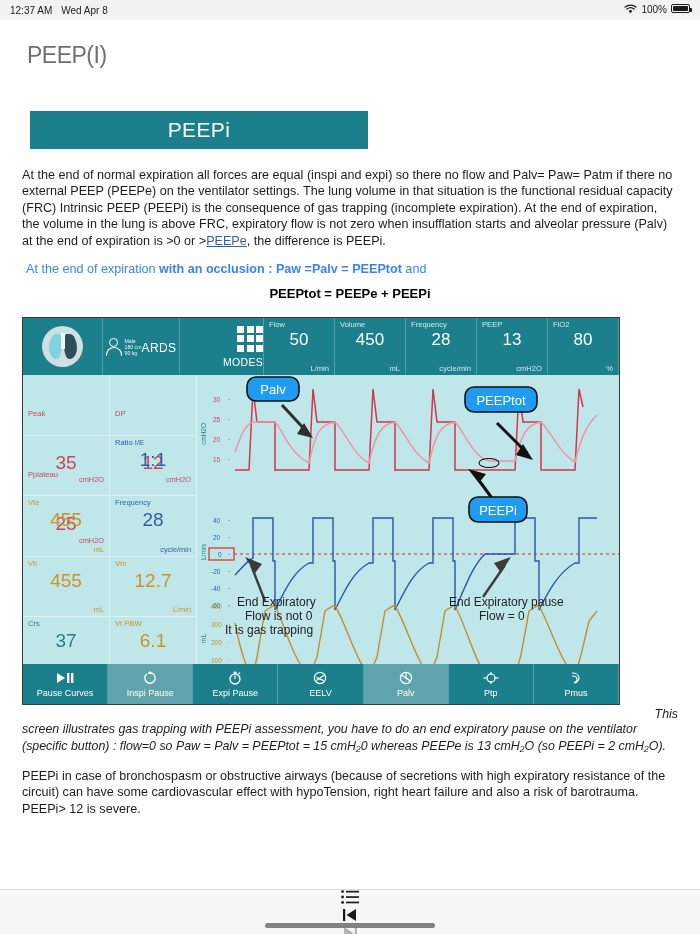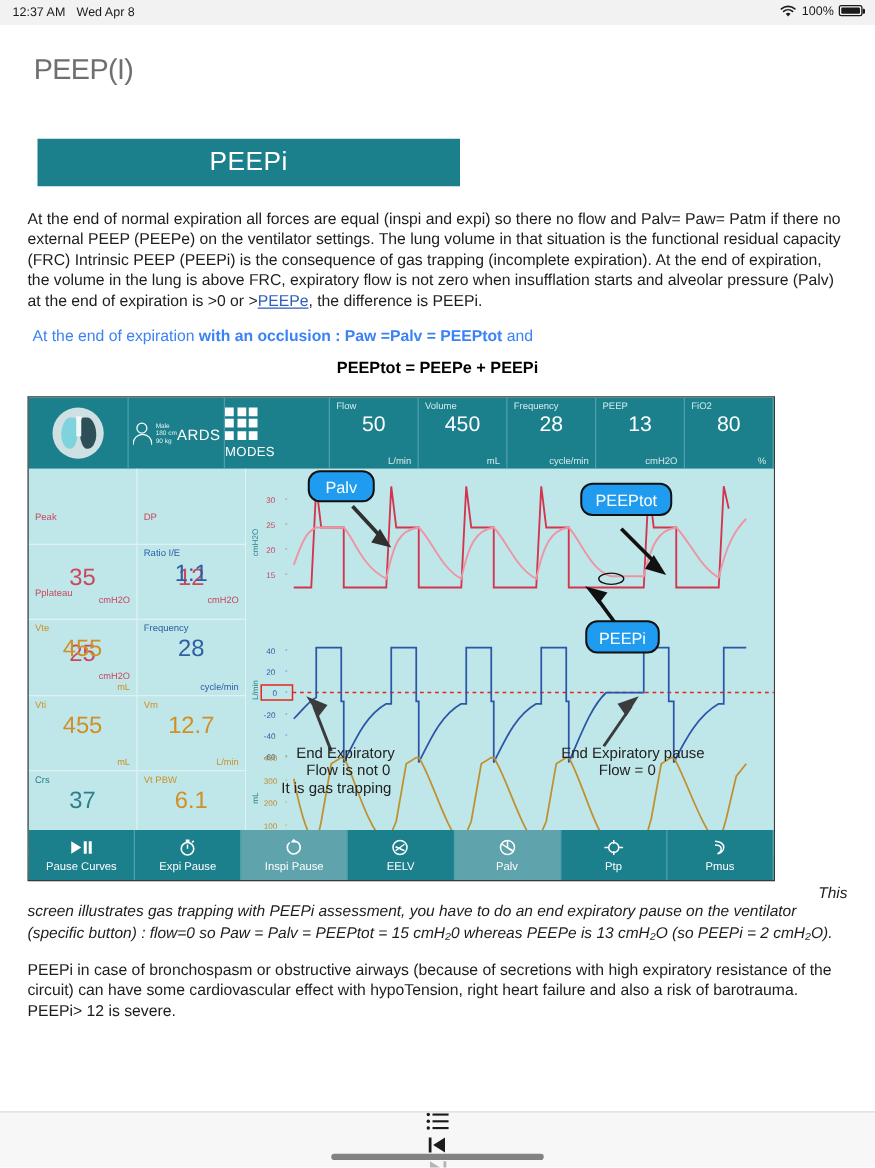--- a/index.html
+++ b/index.html
@@ -74,21 +74,21 @@
   .lung-l{background:#7fd3dd;border-radius:60% 20% 45% 55%/60% 35% 55% 45%;margin-right:1px;}
   .lung-r{background:#2d4f57;border-radius:20% 60% 55% 45%/35% 60% 45% 55%;margin-left:1px;}
   .trachea{position:absolute;left:50%;top:7px;transform:translateX(-50%);width:4px;height:16px;background:#f1f6f6;}
   .vt-patient{width:77px;display:flex;align-items:center;justify-content:center;}
   .pat-row{display:flex;align-items:center;gap:3px;}
   .pat-ico{width:16px;height:18px;position:relative;}
   .pat-ico .h{position:absolute;left:3px;top:0;width:9px;height:9px;border:1.4px solid #fff;border-radius:50%;box-sizing:border-box;}
   .pat-ico .b{position:absolute;left:0;top:9px;width:16px;height:9px;border:1.4px solid #fff;border-bottom:none;border-radius:9px 9px 0 0;box-sizing:border-box;}
   .pat-txt{font-size:5.2px;line-height:6px;color:#e9f4f5;}
   .pat-diag{font-size:12px;margin-top:2px;letter-spacing:0.4px;}
-  .vt-modes{width:84px;display:flex;flex-direction:column;align-items:flex-start;justify-content:center;gap:4px;}
+  .vt-modes{width:84px;display:flex;flex-direction:column;align-items:flex-end;justify-content:center;gap:4px;}
   .grid9{display:grid;grid-template-columns:repeat(3,7px);grid-template-rows:repeat(3,7px);gap:2.5px;}
   .grid9 i{background:#fff;display:block;}
   .modes-lbl{font-size:10.5px;letter-spacing:0.3px;}
   .vt-param{flex:1;padding:2px 5px 2px 5px;display:flex;flex-direction:column;}
   .vt-param .nm{font-size:7.6px;color:#d4eaec;text-align:left;}
   .vt-param .vl{font-size:17px;text-align:center;margin-top:1px;line-height:19px;}
   .vt-param .un{font-size:7.6px;color:#d4eaec;text-align:right;margin-top:auto;}
 
   .vent-body{display:flex;height:309px;}
   .left-panel{width:174px;display:flex;flex-wrap:wrap;background:#bfe7ea;}
@@ -437,39 +437,39 @@
       <div class="tb-btn">
         <span class="tb-ico">
           <svg width="18" height="12" viewBox="0 0 18 12">
               <polygon points="1,1 9,6 1,11" fill="#fff"></polygon>
               <rect x="11" y="1" width="2.4" height="10" fill="#fff"></rect>
               <rect x="15" y="1" width="2.4" height="10" fill="#fff"></rect>
             </svg>
         </span>
         <span class="tb-lbl">Pause Curves</span>
       </div>
+      <div class="tb-btn lit">
+        <span class="tb-ico">
+          <svg width="14" height="14" viewBox="0 0 14 14">
+              <path d="M7 1.8a5.2 5.2 0 1 1-3.3 1.2" stroke="#fff" stroke-width="1.3" fill="none"></path>
+              <polygon points="7,0 9.6,3 4.4,3" fill="#fff"></polygon>
+            </svg>
+        </span>
+        <span class="tb-lbl">Inspi Pause</span>
+      </div>
       <div class="tb-btn">
         <span class="tb-ico">
           <svg width="14" height="14" viewBox="0 0 14 14">
               <circle cx="7" cy="8" r="5" stroke="#fff" stroke-width="1.3" fill="none"></circle>
               <rect x="5.6" y="0.6" width="3" height="2" fill="#fff"></rect>
               <line x1="10.6" y1="3" x2="12" y2="1.6" stroke="#fff" stroke-width="1.3"></line>
               <line x1="7" y1="8" x2="7" y2="4.6" stroke="#fff" stroke-width="1.2"></line>
             </svg>
         </span>
         <span class="tb-lbl">Expi Pause</span>
-      </div>
-      <div class="tb-btn lit">
-        <span class="tb-ico">
-          <svg width="14" height="14" viewBox="0 0 14 14">
-              <path d="M7 1.8a5.2 5.2 0 1 1-3.3 1.2" stroke="#fff" stroke-width="1.3" fill="none"></path>
-              <polygon points="7,0 9.6,3 4.4,3" fill="#fff"></polygon>
-            </svg>
-        </span>
-        <span class="tb-lbl">Inspi Pause</span>
       </div>
       <div class="tb-btn">
         <span class="tb-ico">
           <svg width="14" height="14" viewBox="0 0 14 14">
               <circle cx="7" cy="7" r="5.6" stroke="#fff" stroke-width="1.2" fill="none"></circle>
               <path d="M3.4 9.6 10.6 4.4" stroke="#fff" stroke-width="1.2"></path>
               <path d="M3.4 6.4 10.6 9.6" stroke="#fff" stroke-width="1.2"></path>
             </svg>
         </span>
         <span class="tb-lbl">EELV</span>

